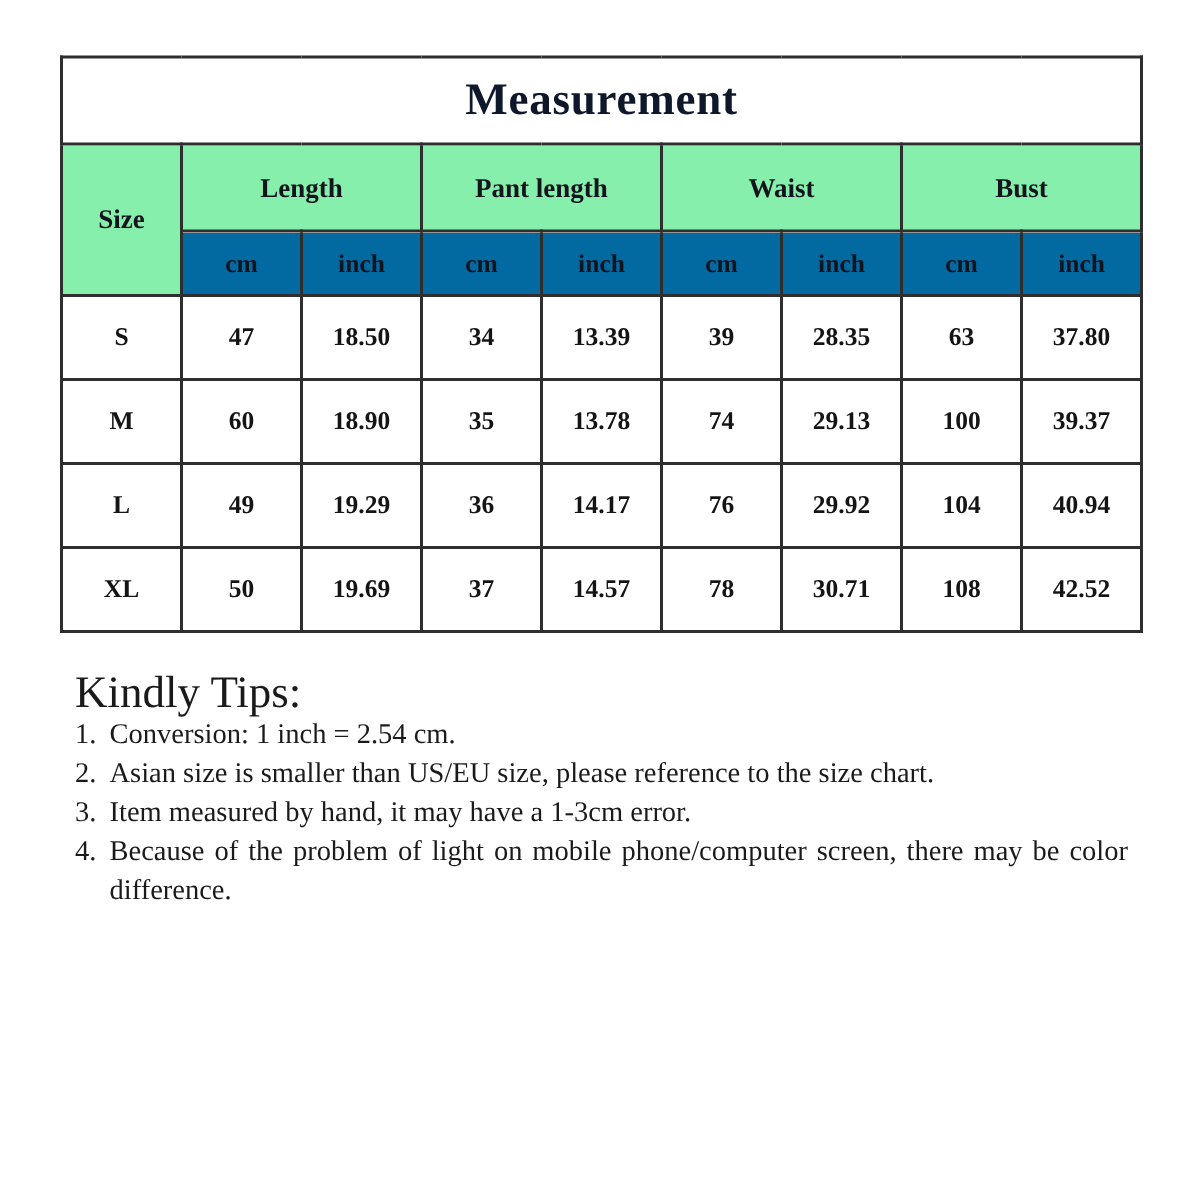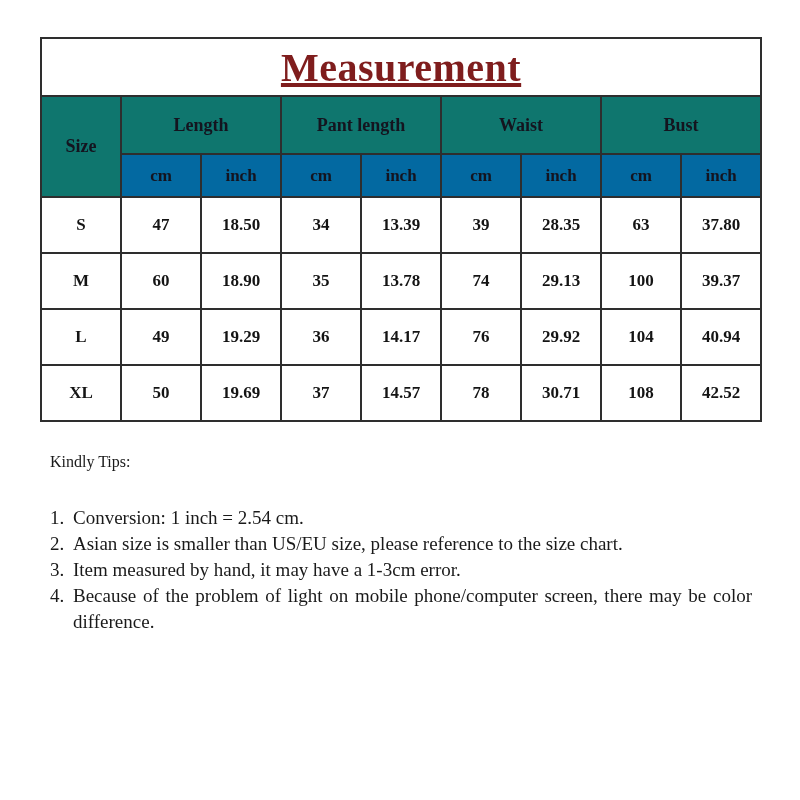--- a/index.html
+++ b/index.html
@@ -22,30 +22,29 @@
   .m-table td{
     border:2px solid #2e2e2e;
     text-align:center;
     vertical-align:middle;
     font-weight:bold;
     padding:0;
     overflow:hidden;
   }
   .m-table .title-cell{
     height:56px;
-    font-size:40px;
+    font-size:30px;
     letter-spacing:0.5px;
-    color:#7f1d1d;
+    color:#0f172a;
     background:#ffffff;
-    text-decoration:underline;
   }
   .m-table .group-row td{
     height:56px;
     font-size:18px;
-    background:#0f766e;
+    background:#86efac;
     color:#14141f;
   }
   .m-table .unit-row td{
     height:41px;
     font-size:17px;
     background:#0369a1;
     color:#14141f;
   }
   .m-table .data-row td{
     height:54px;
@@ -53,23 +52,23 @@
     background:#ffffff;
     color:#141414;
   }
   
   .tips{
     position:absolute;
     left:50px;top:448px;
     width:702px;
   }
   .tips-heading{
-    font-size:16px;
+    font-size:30px;
     line-height:28px;
-    margin-bottom:29px;
+    margin-bottom:1px;
     color:#1a1a1a;
   }
   .tip-item{
     display:flex;
     font-size:19px;
     line-height:26px;
     text-align:justify;
     color:#1a1a1a;
   }
   .tip-num{

